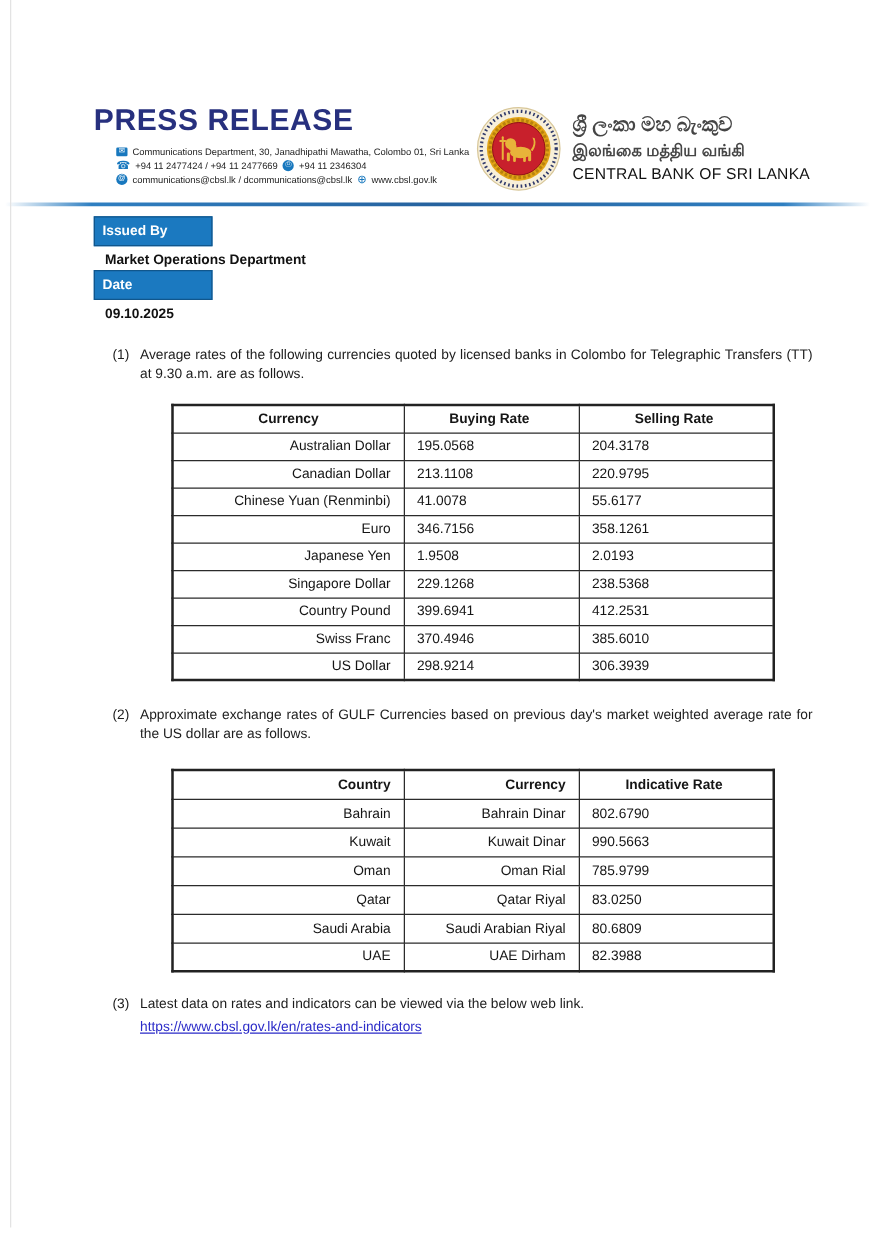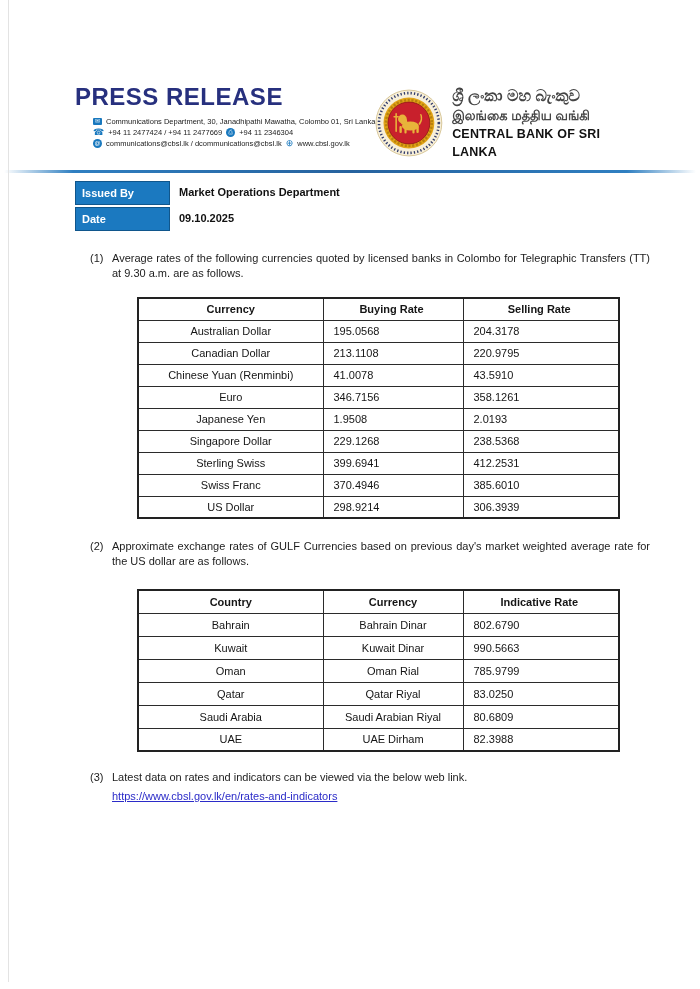--- a/index.html
+++ b/index.html
@@ -34,30 +34,30 @@
   }
   .ic-circle {
     display:inline-block; width:9px; height:9px; background:#1878be;
     color:#fff; font-size:6px; line-height:9px; text-align:center;
     border-radius:50%;
   }
   .brand { display:flex; align-items:center; gap:9px; }
   .bank-names { text-align:left; }
   .bank-sinhala { font-size:16px; color:#454545; font-weight:bold; line-height:21px; }
   .bank-tamil   { font-size:13px; color:#454545; font-weight:bold; line-height:19px; }
-  .bank-english { font-size:12.5px; color:#111; font-weight:bold; line-height:18px; letter-spacing:0.2px; }
+  .bank-english { font-size:12.5px; color:#111; font-weight:normal; line-height:18px; letter-spacing:0.2px; }
   
   .blue-rule {
     height:3px; margin:9px 4px 0 4px;
     background:linear-gradient(90deg, rgba(47,127,193,0) 0%, #2f7fc1 10%, #26629e 50%, #2f7fc1 90%, rgba(47,127,193,0) 100%);
     border-radius:2px;
   }
   
   .meta { margin:8px 0 0 75px; }
-  .meta-row { display:flex; align-items:stretch; margin-bottom:2px; }
+  .meta-row { display:flex; align-items:stretch; margin-bottom:2px;flex-direction:column; }
   .meta-label {
     width:95px; background:#1b79c0; border:1px solid #10568c;
     color:#fff; font-weight:bold; font-size:11px;
     padding:5px 0 5px 6px;
   }
   .meta-value {
     font-weight:bold; font-size:11px; color:#111;
     padding:5px 0 0 9px;
   }
   
@@ -77,21 +77,21 @@
     border:1px solid #2b2b2b; font-size:11px; color:#151515;
     padding:4px 10px; height:22px; overflow:hidden; white-space:nowrap;
   }
   table { border:2px solid #222; }
   th { font-weight:bold; }
   .c1 { width:185px; }
   .c2 { width:140px; }
   .c3 { width:156px; }
   .num { padding-right:13px; }
   .ctr { text-align:center; }
-  .lft { text-align:center; }
+  .lft { text-align:right; }
   .t2 { margin-top:20px;padding-left:27px; }
   .t2 td, .t2 th { height:23px; }
 </style>
 </head>
 <body>
 
 <div class="scan-edge"></div>
 
 <div class="header">
   <div>
@@ -182,39 +182,39 @@
         <td class="num">204.3178</td>
       </tr>
     <tr>
         <td class="lft">Canadian Dollar</td>
         <td class="num">213.1108</td>
         <td class="num">220.9795</td>
       </tr>
     <tr>
         <td class="lft">Chinese Yuan (Renminbi)</td>
         <td class="num">41.0078</td>
-        <td class="num">43.5910</td>
+        <td class="num">55.6177</td>
       </tr>
     <tr>
         <td class="lft">Euro</td>
         <td class="num">346.7156</td>
         <td class="num">358.1261</td>
       </tr>
     <tr>
         <td class="lft">Japanese Yen</td>
         <td class="num">1.9508</td>
         <td class="num">2.0193</td>
       </tr>
     <tr>
         <td class="lft">Singapore Dollar</td>
         <td class="num">229.1268</td>
         <td class="num">238.5368</td>
       </tr>
     <tr>
-        <td class="lft">Sterling Swiss</td>
+        <td class="lft">Country Pound</td>
         <td class="num">399.6941</td>
         <td class="num">412.2531</td>
       </tr>
     <tr>
         <td class="lft">Swiss Franc</td>
         <td class="num">370.4946</td>
         <td class="num">385.6010</td>
       </tr>
     <tr>
         <td class="lft">US Dollar</td>

